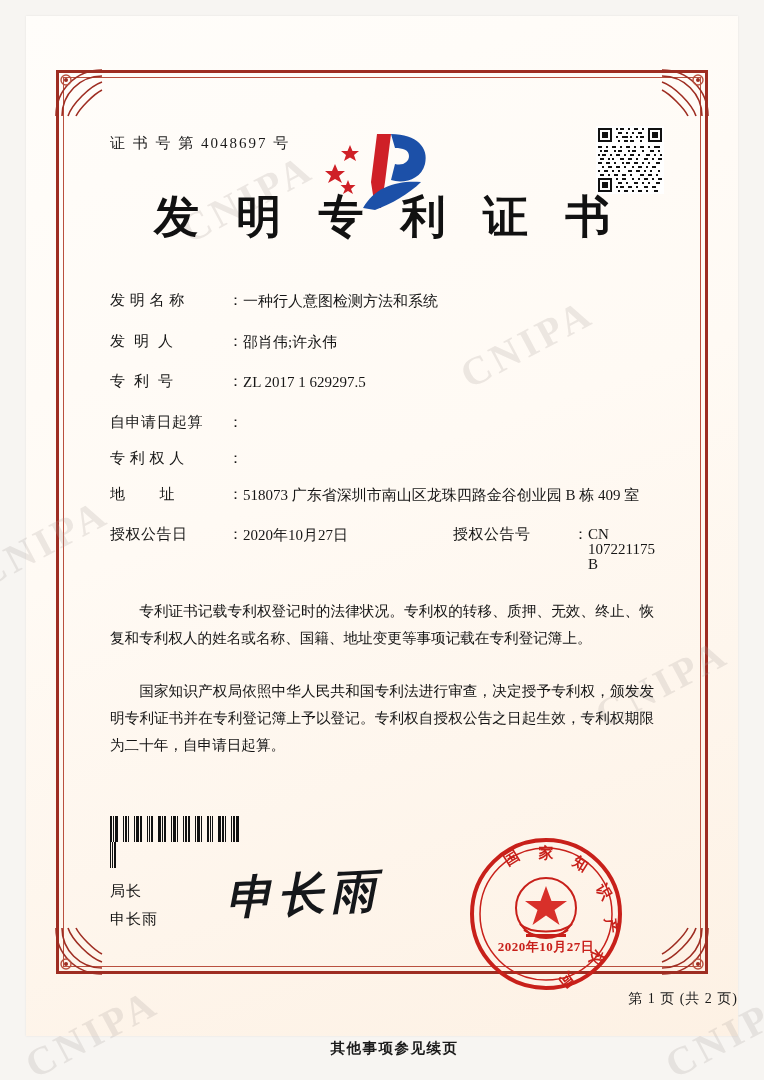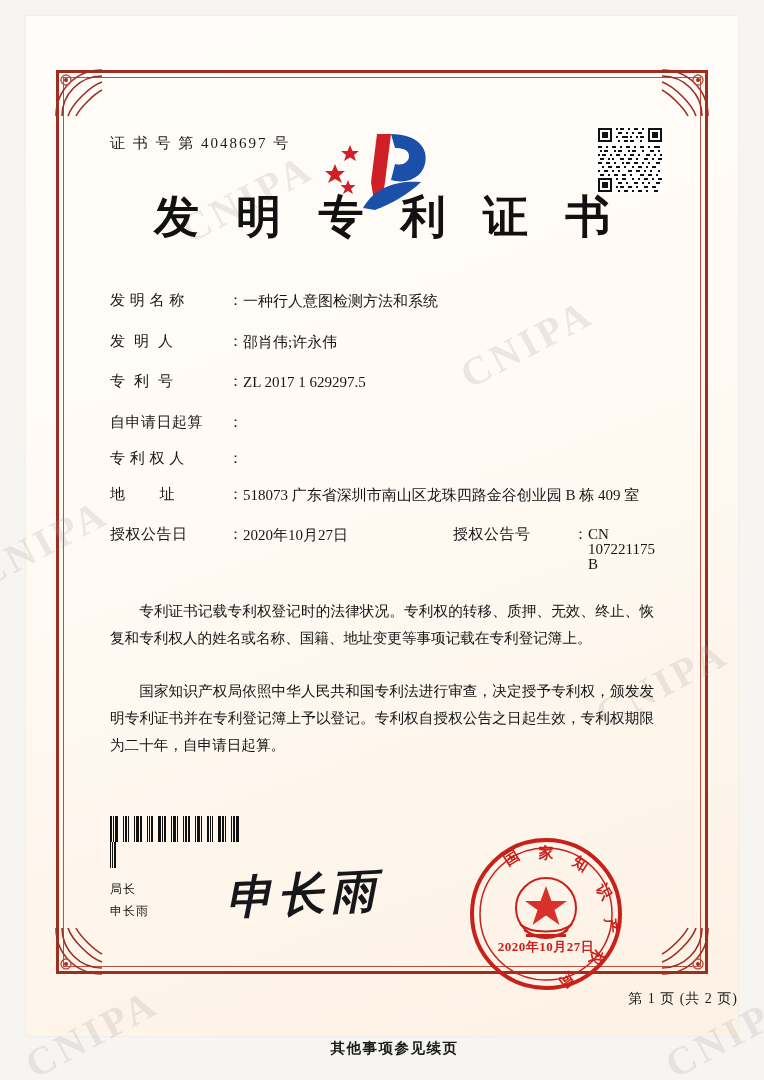--- a/index.html
+++ b/index.html
@@ -169,21 +169,21 @@
     margin-right: 1px;
     vertical-align: top;
   }
 
   
   .sig-block {
     position: absolute;
     left: 84px;
     top: 862px;
     z-index: 10;
-    font-size: 12px;
+    font-size: 15px;
     color: #141414;
     letter-spacing: 1px;
     line-height: 1.85;
   }
   .handwriting {
     position: absolute;
     left: 200px;
     top: 848px;
     z-index: 11;
     font-family: "DejaVu Serif", serif;

